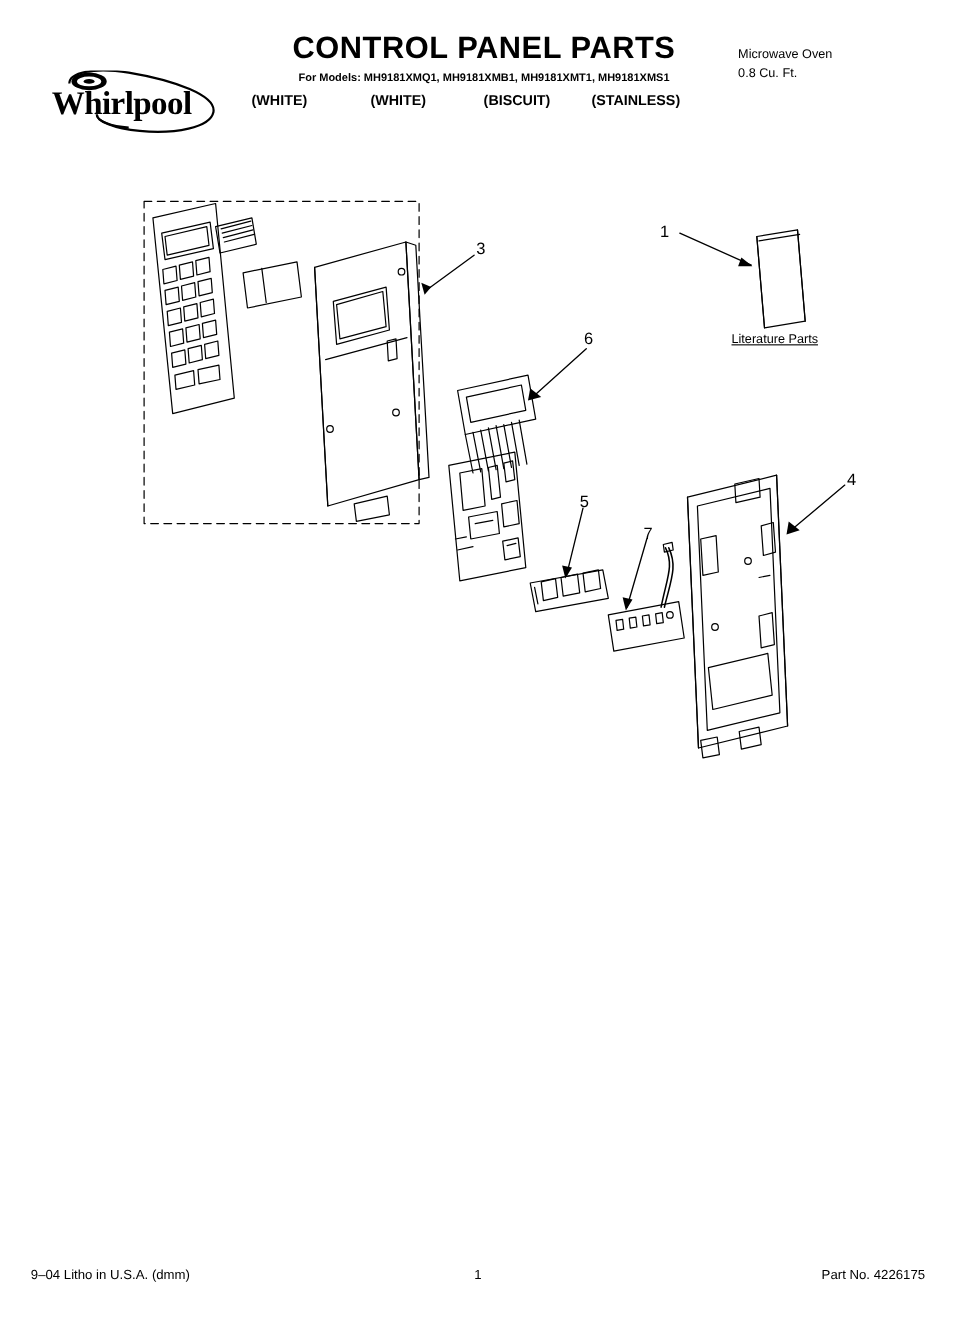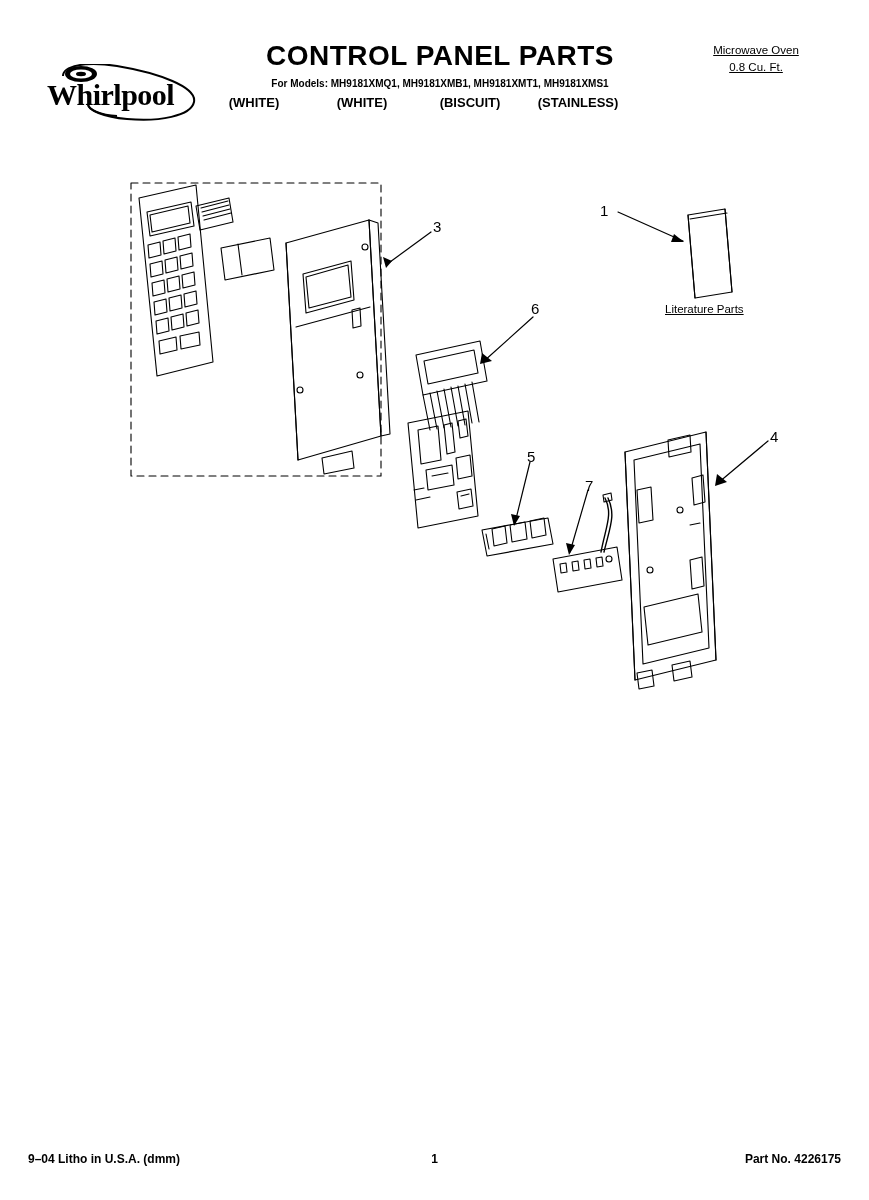--- a/index.html
+++ b/index.html
@@ -52,21 +52,21 @@
     position: absolute;
     left: 8px;
     top: 16px;
     width: 150px;
     height: 62px;
   }
 
   .title-block {
     position: absolute;
     left: 180px;
-    top: 12px;
+    top: 0;
     width: 520px;
     text-align: center;
   }
   .main-title {
     font-family: "Liberation Sans", sans-serif;
     font-weight: bold;
     font-size: 28px;
     letter-spacing: 0.5px;
     margin: 8px 0 6px 0;
   }
@@ -87,24 +87,23 @@
     display: inline-block;
     width: 108px;
     text-align: center;
   }
 
   .right-info {
     position: absolute;
     right: 28px;
     top: 22px;
     width: 170px;
-    text-align: center;
+    text-align: left;
     font-size: 11.5px;
     line-height: 1.45;
-    text-decoration: underline;
   }
 
   
   .diagram {
     position: absolute;
     left: 0;
     top: 140px;
     width: 869px;
     height: 580px;
   }
@@ -126,21 +125,20 @@
   }
 
   
   .footer {
     position: absolute;
     left: 0;
     bottom: 28px;
     width: 869px;
     height: 20px;
     font-size: 12px;
-    font-weight: bold;
   }
   .footer .left {
     position: absolute;
     left: 28px;
     top: 0;
   }
   .footer .center {
     position: absolute;
     left: 0;
     width: 869px;

